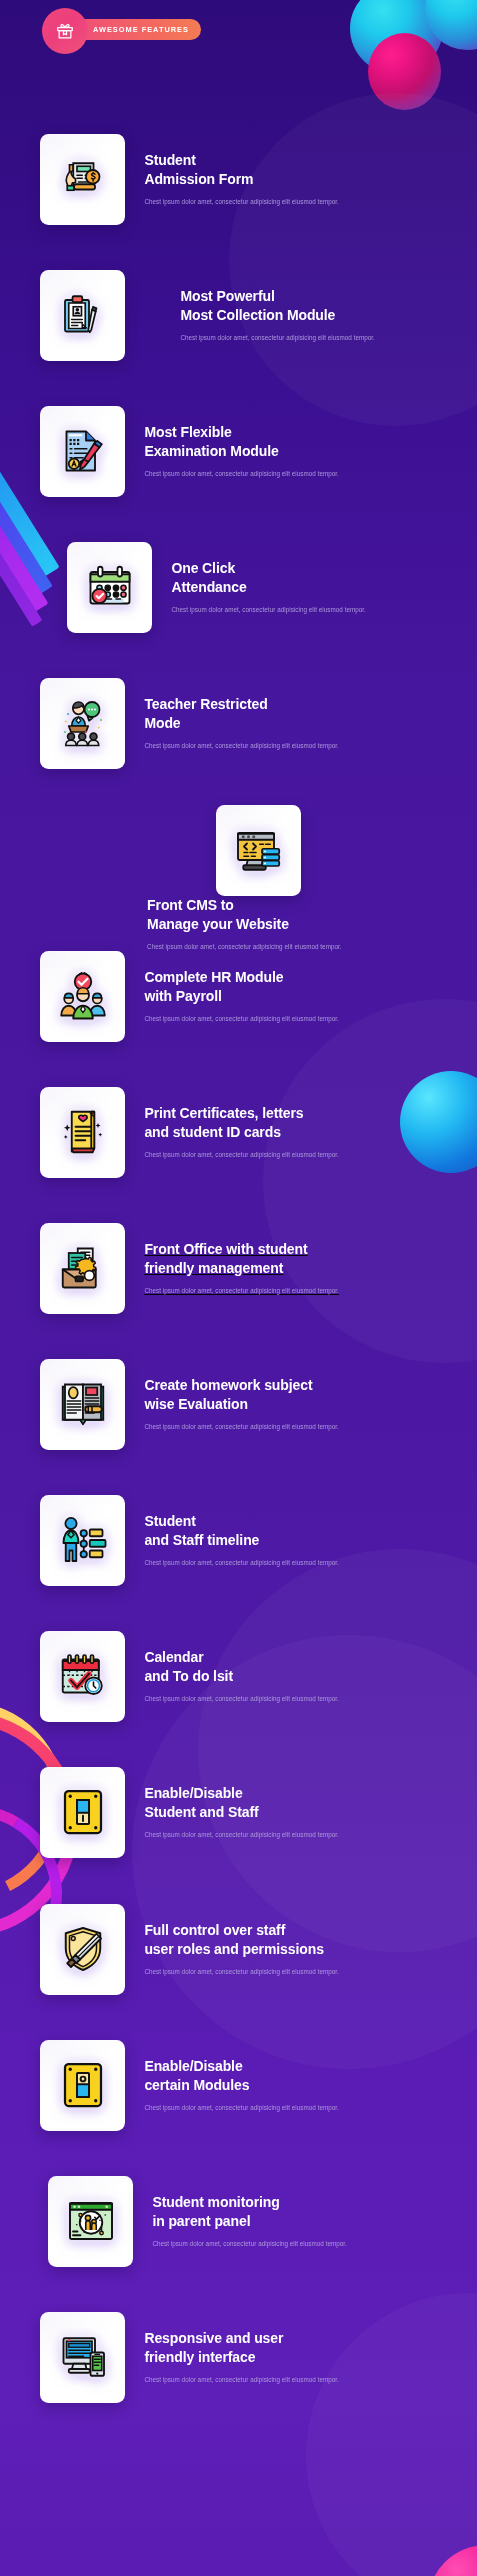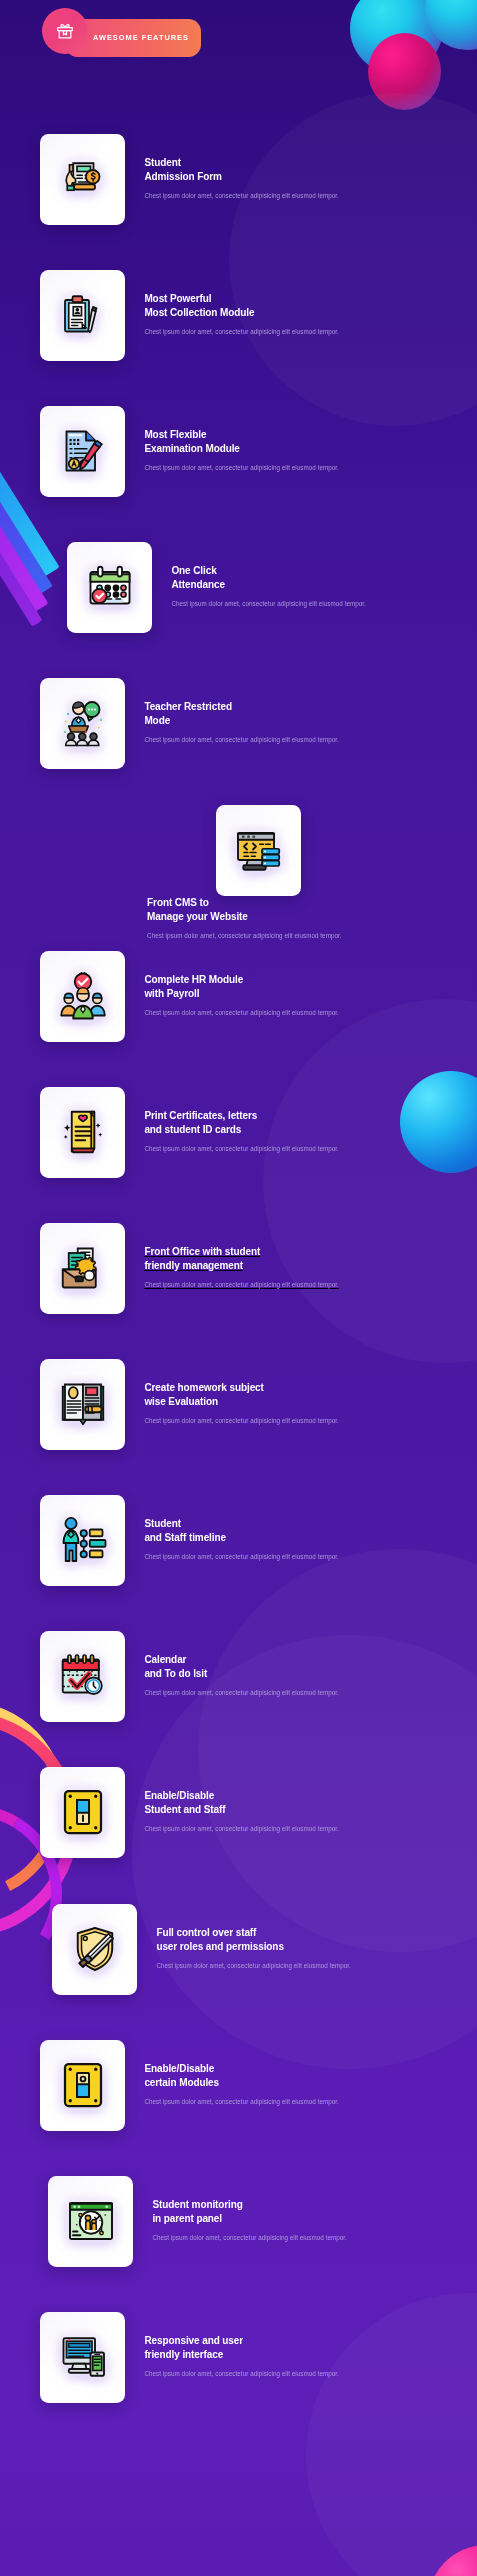--- a/index.html
+++ b/index.html
@@ -71,21 +71,21 @@
     border-radius: 50%;
     background: linear-gradient(135deg, #f0457e 0%, #ec3f7c 45%, #ef527c 100%);
     z-index: 2;
     display: flex;
     align-items: center;
     justify-content: center;
   }
   #badge-pill {
     position: absolute;
     left: 23px; top: 11px;
-    height: 38px;
+    height: 21px;
     padding: 0 12.4px 0 28px;
     border-radius: 12.4px;
     background: linear-gradient(90deg, #ef4a7c 0%, #f2695f 65%, #f47c53 100%);
     display: flex;
     align-items: center;
     z-index: 1;
   }
   #badge-text {
     color: #fff;
     font-size: 7.4px;
@@ -130,21 +130,21 @@
             drop-shadow(0 2.3px 5.4px rgba(150,110,230,0.55));
   }
   .icon-glow svg { display: block; }
   .feature-text {
     margin-left: 19.4px;
     flex: 1 1 auto;
     padding-right: 7.7px;
   }
   .feature-title {
     color: #ffffff;
-    font-size: 10px;
+    font-size: 14px;
     font-weight: 700;
     line-height: 1.37;
     letter-spacing: -0.1px;
   }
   .feature-desc {
     margin-top: 7px;
     color: #ad9ada;
     font-size: 6.3px;
     line-height: 1.82;
     letter-spacing: 0.04px;
@@ -238,21 +238,21 @@
         </div>
       </div>
       <div class="feature-text">
         <div class="feature-title">
           <div>Student</div>
           <div>Admission Form</div>
         </div>
         <div class="feature-desc">Chest ipsum dolor  amet, consectetur adipisicing elit eiusmod tempor.</div>
       </div>
     </div>
-    <div class="feature-row" style="top: 260px;">
+    <div class="feature-row" style="top: 260px; gap: 36px;">
       <div class="icon-card">
         <div class="icon-glow">
           <svg viewBox="0 0 64 64" width="48" height="48" xmlns="http://www.w3.org/2000/svg">
   <rect x="8" y="12" width="32" height="42" fill="#79cdf0" stroke="#111" stroke-width="2.4" rx="2"></rect>
   <path d="M13 16h22v34H13z" fill="#fff" stroke="#111" stroke-width="2.2"></path>
   <rect x="18" y="7" width="13" height="8" rx="2" fill="#f2685e" stroke="#111" stroke-width="2.4"></rect>
   <rect x="19" y="21" width="11" height="12" fill="#e9edf2" stroke="#111" stroke-width="2.2"></rect>
   <circle cx="24.5" cy="25" r="2.4" fill="#111"></circle>
   <path d="M20.5 31c.6-2.4 2.2-3.2 4-3.2s3.4.8 4 3.2z" fill="#111"></path>
   <path d="M17 38h14M17 42h14M17 46h8" stroke="#111" stroke-width="2.2" stroke-linecap="round"></path>
@@ -615,21 +615,21 @@
         </div>
       </div>
       <div class="feature-text">
         <div class="feature-title">
           <div>Enable/Disable</div>
           <div>Student and Staff</div>
         </div>
         <div class="feature-desc">Chest ipsum dolor  amet, consectetur adipisicing elit eiusmod tempor.</div>
       </div>
     </div>
-    <div class="feature-row" style="top: 1894px; padding-left: 12px;">
+    <div class="feature-row" style="top: 1894px;">
       <div class="icon-card">
         <div class="icon-glow">
           <svg viewBox="0 0 64 64" width="48" height="48" xmlns="http://www.w3.org/2000/svg">
   <path d="M32 4L9 11v20c0 14 10 24 23 29 13-5 23-15 23-29V11z" fill="#f9d66e" stroke="#111" stroke-width="2.6" stroke-linejoin="round"></path>
   <path d="M32 9L14 14.5V31c0 11.5 8 20 18 24.5 10-4.5 18-13 18-24.5V14.5z" fill="#fbe49c" stroke="#111" stroke-width="2" stroke-linejoin="round"></path>
   <circle cx="19" cy="18" r="2.6" fill="#f9d66e" stroke="#111" stroke-width="2"></circle>
   <path d="M50 12L22 40l6 6L56 18z" fill="#d9dde2" stroke="#111" stroke-width="2.5" stroke-linejoin="round"></path>
   <path d="M50 12L22 40l3 3L53 15z" fill="#f2f4f6" stroke="#111" stroke-width="1.6"></path>
   <path d="M22 40l-5 5 6 6 5-5z" fill="#7d8894" stroke="#111" stroke-width="2.5" stroke-linejoin="round"></path>
   <path d="M17 45l-6 6 5 5 6-6z" fill="#8a5c3a" stroke="#111" stroke-width="2.5" stroke-linejoin="round"></path>

